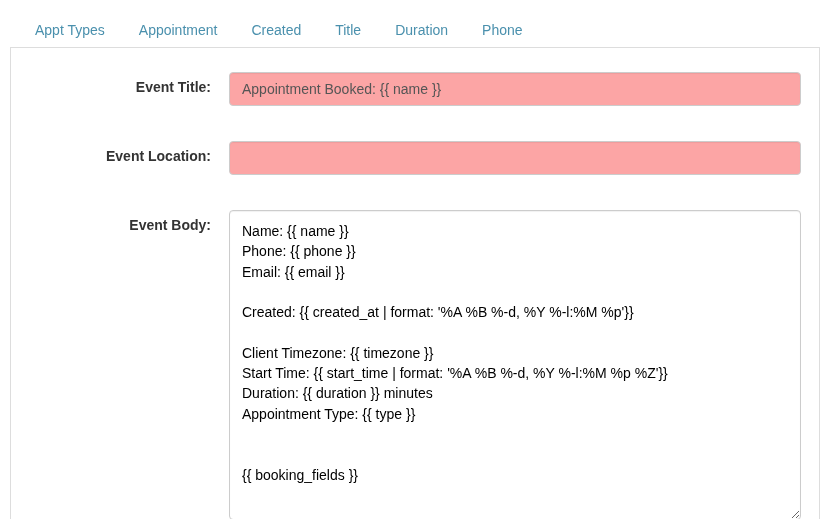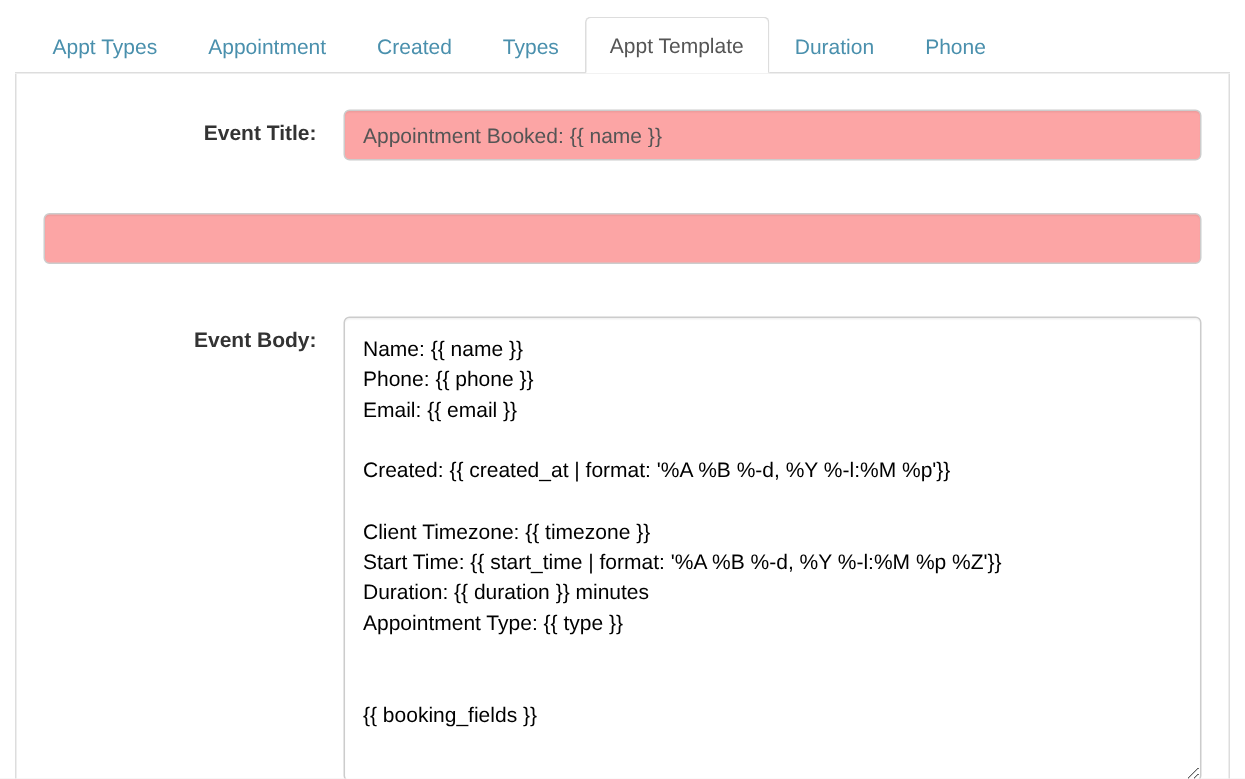--- a/index.html
+++ b/index.html
@@ -88,36 +88,36 @@
   }
 </style>
 </head>
 <body>
 
 <div class="wrap">
   <div class="tabs">
     <div class="tab">Appt Types</div>
     <div class="tab">Appointment</div>
     <div class="tab">Created</div>
-    <div class="tab">Types</div>
-    <div class="tab active">Appt Template</div>
+    <div class="tab">Title</div>
     <div class="tab">Duration</div>
     <div class="tab">Phone</div>
   </div>
 
   <div class="panel">
 
     <div class="row">
       <div class="lbl">Event Title:</div>
       <div class="fld">
         <input class="input" type="text" value="Appointment Booked: {{ name }}" style="">
       </div>
     </div>
 
     <div class="row">
+      <div class="lbl">Event Location:</div>
       <div class="fld">
         <input class="input" type="text" style="">
       </div>
     </div>
 
     <div class="row">
       <div class="lbl">Event Body:</div>
       <div class="fld">
         <textarea class="ta" style="">Name: {{ name }}
 Phone: {{ phone }}

